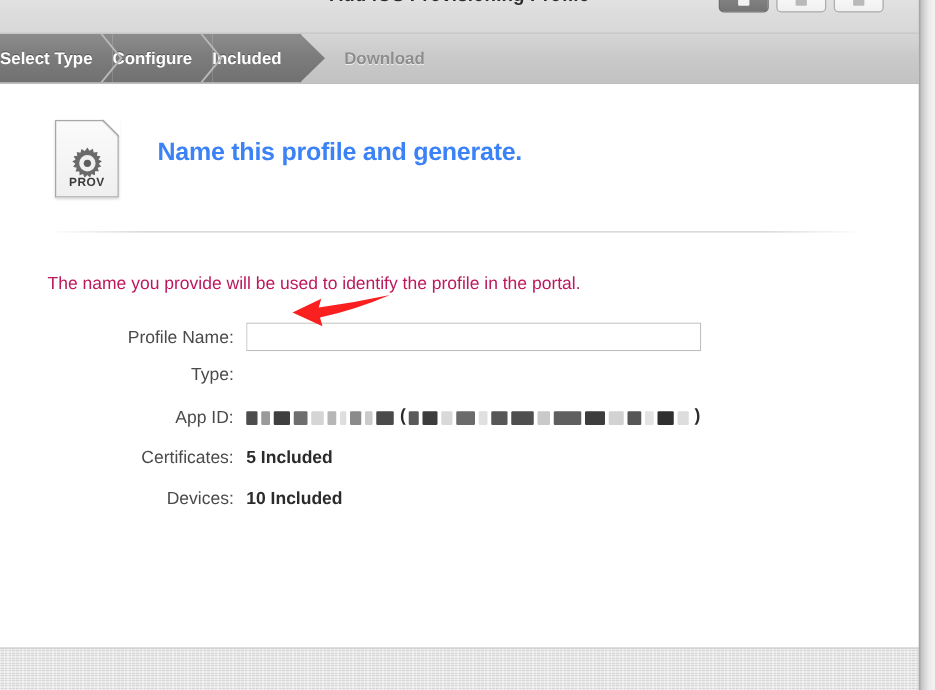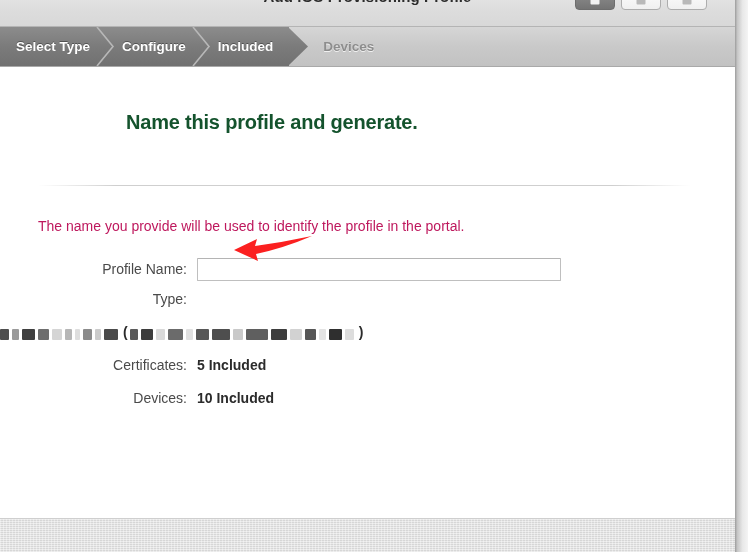--- a/index.html
+++ b/index.html
@@ -107,21 +107,21 @@
   .step-label {
     position: relative;
     z-index: 3;
   }
   
   .step.active {
     background: linear-gradient(to bottom, #8c8c8c 0%, #7b7b7b 50%, #717171 100%);
     color: #ffffff;
     text-shadow: 0 -1px 0 rgba(0,0,0,0.35);
   }
-  .step.active .step-label { padding-left: 16px; padding-right: 16px; }
+  .step.active .step-label { padding-left: 0; padding-right: 16px; }
   
   .step.active .sep {
     position: absolute;
     right: -11px;
     top: 0;
     width: 22px;
     height: 100%;
     z-index: 4;
     pointer-events: none;
   }
@@ -203,21 +203,21 @@
     color: #3a3a3a;
     letter-spacing: 0.4px;
   }
 
   .page-heading {
     position: absolute;
     left: 126px;
     top: 30px;
     font-size: 20px;
     font-weight: bold;
-    color: #14532d;
+    color: #3b82f6;
     letter-spacing: -0.2px;
     white-space: nowrap;
   }
 
   .divider {
     position: absolute;
     left: 38px;
     top: 117px;
     width: 652px;
     height: 1px;
@@ -382,48 +382,62 @@
             <stop offset="0%" stop-color="#8c8c8c"></stop>
             <stop offset="50%" stop-color="#7b7b7b"></stop>
             <stop offset="100%" stop-color="#717171"></stop>
           </linearGradient>
         </defs>
         <path d="M0 0 L20 20 L0 40 Z" fill="url(#capg)"></path>
       </svg>
     </div>
 
     <div class="step inactive">
-      <span class="step-label">Devices</span>
+      <span class="step-label">Download</span>
     </div>
   </div>
 
   <div class="content">
 
     <div class="header-row">
 
+      <div class="prov-icon">
+        <div class="doc-shape"></div>
+        <div class="doc-fold"></div>
+        <svg class="doc-gear" width="30" height="30" viewBox="0 0 32 32">
+          <g fill="#6a6a6a">
+            <path d="M16 2.2 L17.6 5.0 L20.6 3.3 L21.3 6.5 L24.6 6.0 L24.0 9.2 L27.2 9.6 L25.4 12.3 L28.3 13.9 L25.6 15.9 L27.7 18.3 L24.6 19.4 L25.7 22.5 L22.4 22.5 L22.4 25.8 L19.3 24.7 L18.2 27.8 L15.8 25.7 L13.5 27.9 L12.2 24.8 L9.2 25.9 L9.1 22.6 L5.8 22.7 L6.8 19.5 L3.7 18.5 L5.7 16.0 L3.0 14.1 L5.8 12.4 L4.1 9.7 L7.3 9.2 L6.8 6.0 L10.0 6.6 L10.8 3.4 L13.7 5.1 Z"></path>
+          </g>
+          <circle cx="15.9" cy="15.6" r="8.2" fill="#f0f0f0"></circle>
+          <circle cx="15.9" cy="15.6" r="8.2" fill="none" stroke="#6a6a6a" stroke-width="2.4"></circle>
+          <circle cx="15.9" cy="15.6" r="3.1" fill="#5d5d5d"></circle>
+        </svg>
+        <div class="doc-caption">PROV</div>
+      </div>
 
       <div class="page-heading">Name this profile and generate.</div>
     </div>
 
     <div class="divider"></div>
 
     <div class="intro-text">The name you provide will be used to identify the profile in the portal.</div>
 
     <div class="form">
 
       <div class="frow inputrow">
         <div class="flabel">Profile Name:</div>
         <input class="text-input" type="text" value="" placeholder="" style="">
       </div>
 
       <div class="frow">
         <div class="flabel">Type:</div>
       </div>
 
       <div class="frow">
+        <div class="flabel">App ID:</div>
         <div class="fvalue">
           <span class="redacted">
             <span class="blk" style="width:9px;background:#4d4d4d;"></span>
             <span class="blk" style="width:7px;background:#9a9a9a;"></span>
             <span class="blk" style="width:13px;background:#3f3f3f;"></span>
             <span class="blk" style="width:11px;background:#6e6e6e;"></span>
             <span class="blk" style="width:10px;background:#d5d5d5;"></span>
             <span class="blk" style="width:7px;background:#b6b6b6;"></span>
             <span class="blk" style="width:5px;background:#dedede;"></span>
             <span class="blk" style="width:9px;background:#8b8b8b;"></span>

